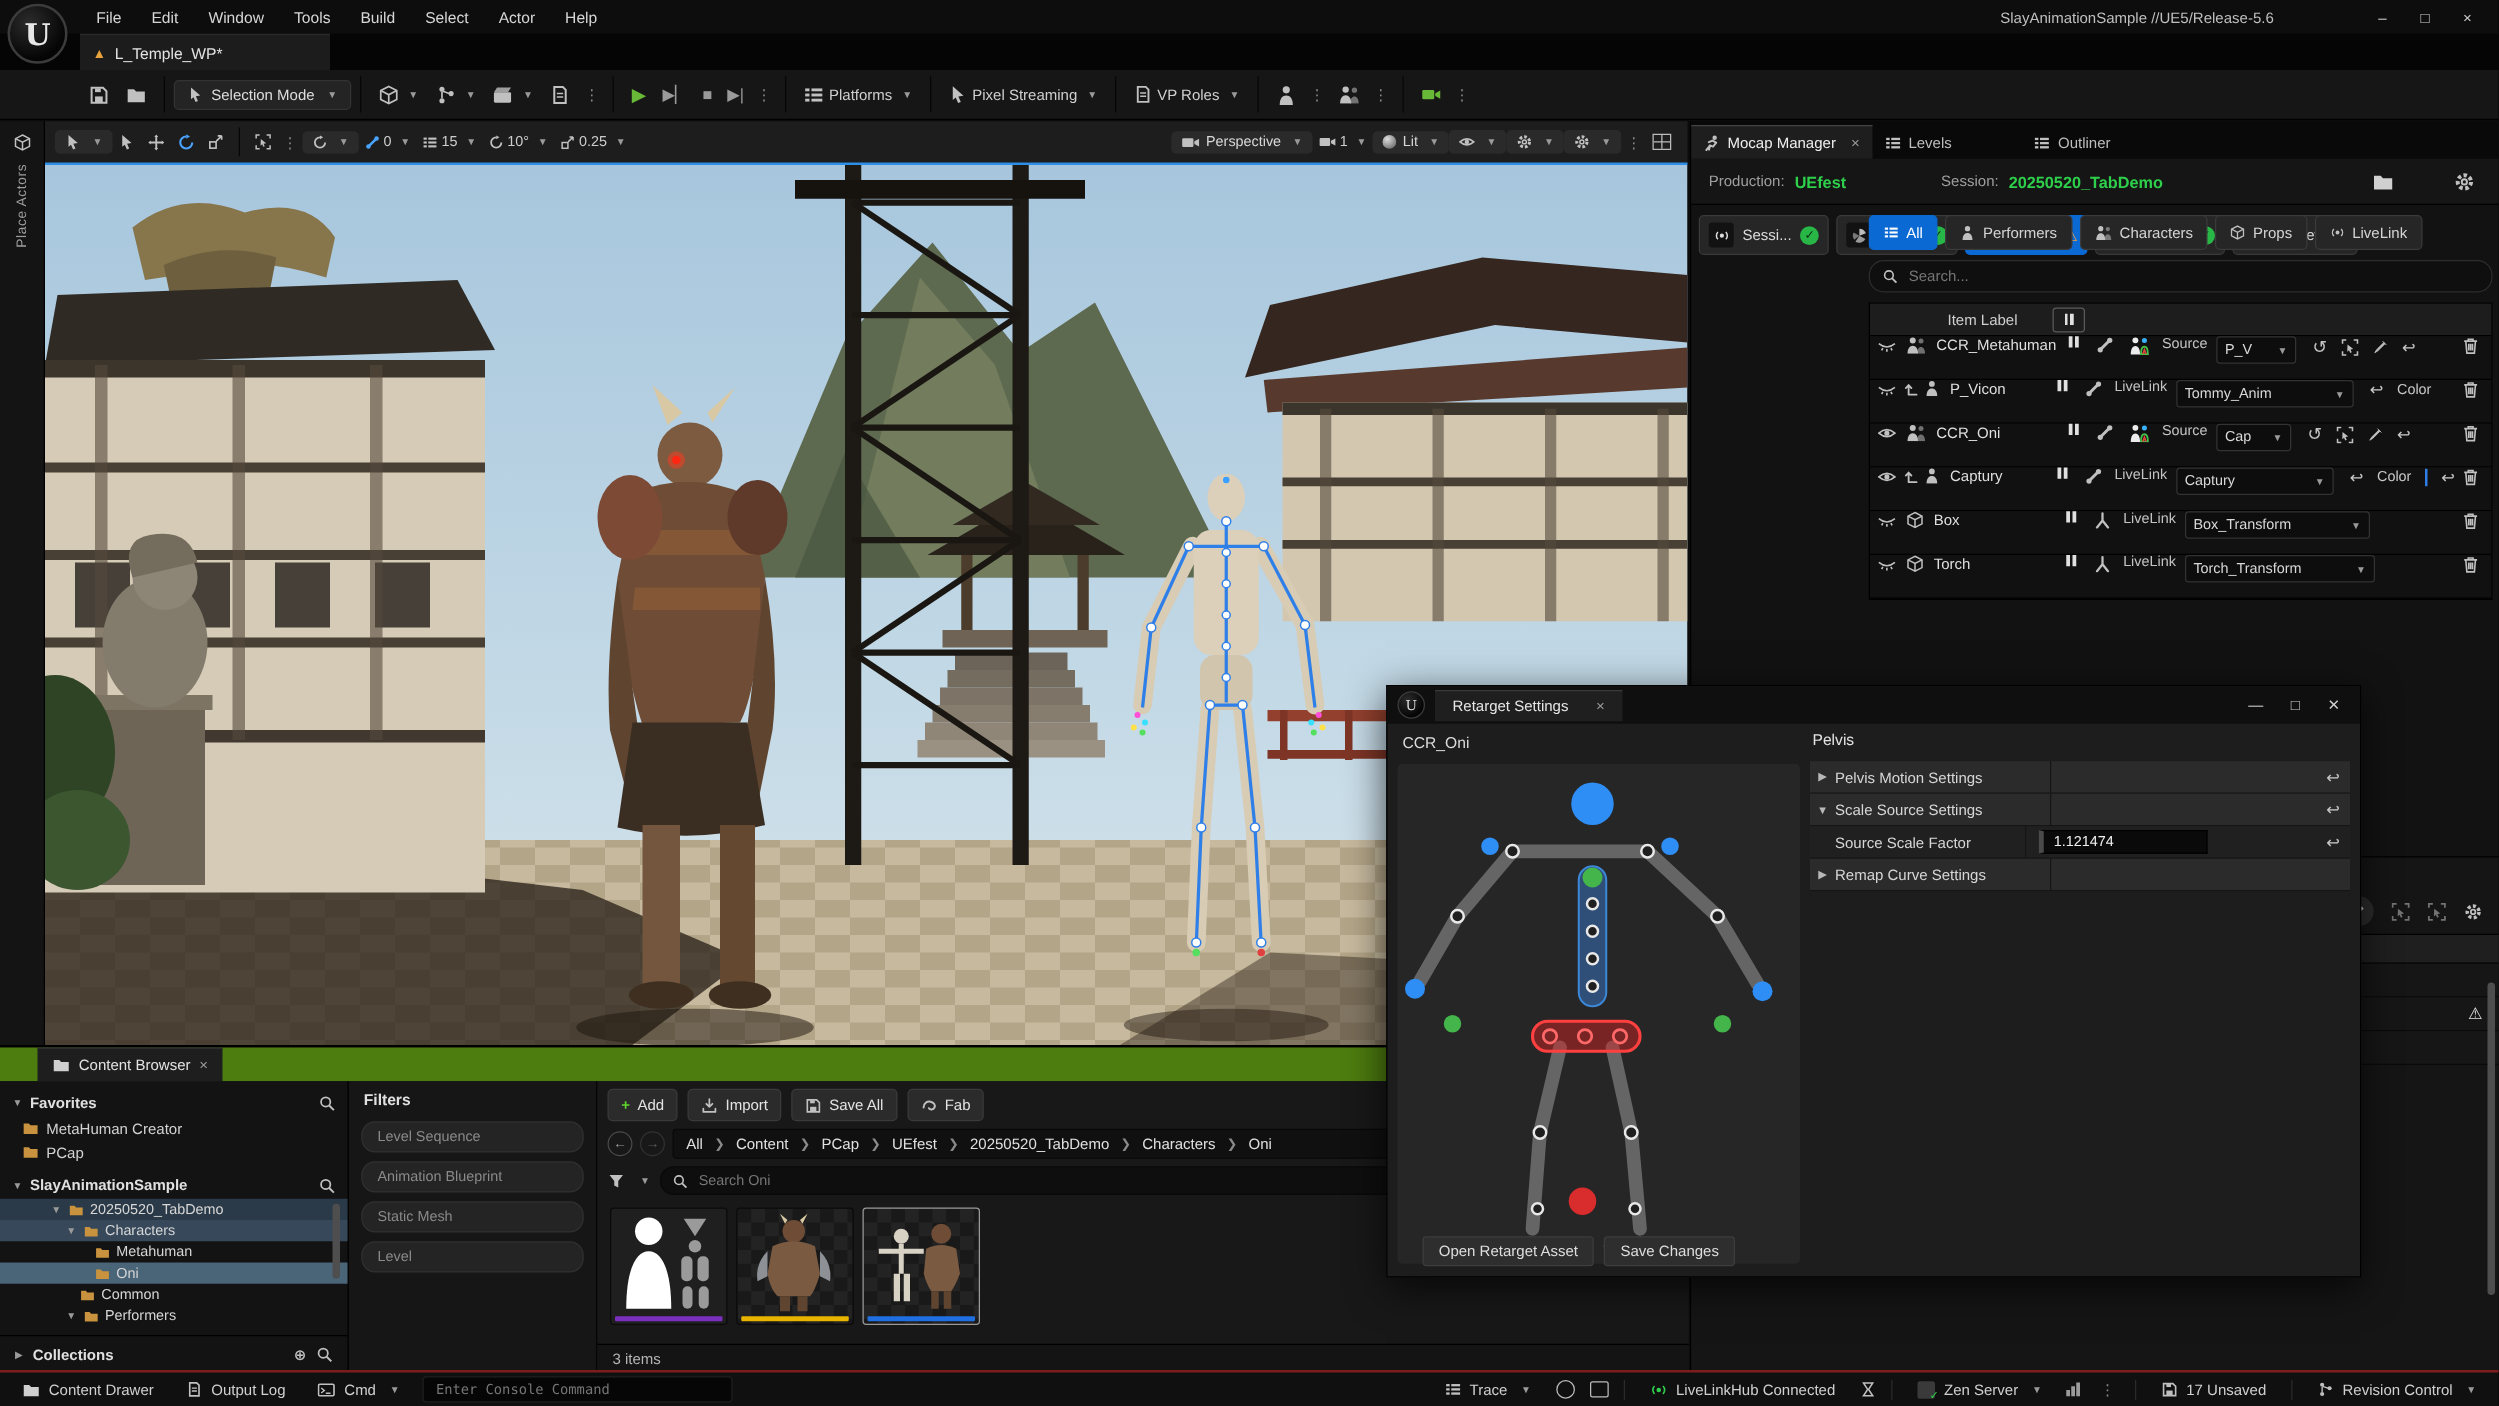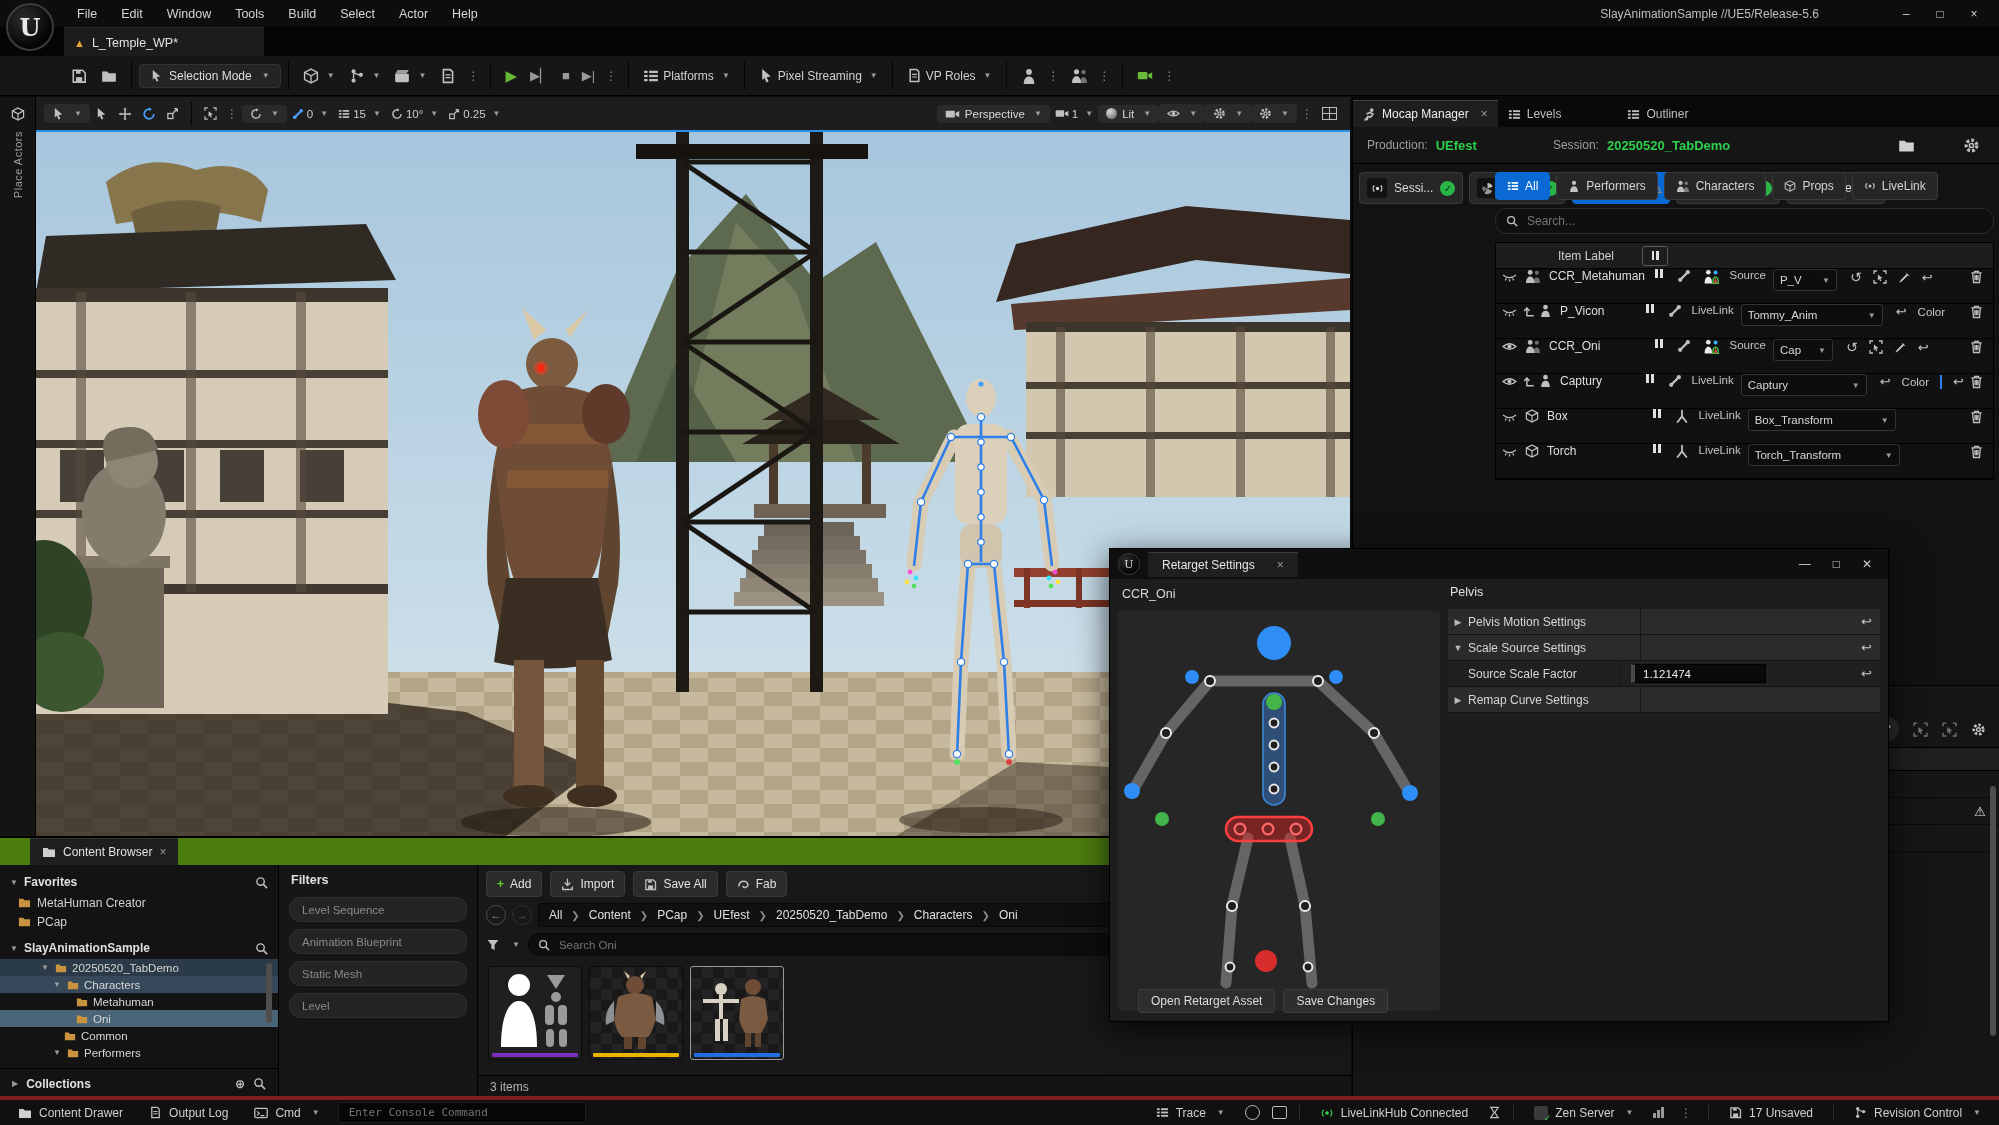--- a/index.html
+++ b/index.html
@@ -119,21 +119,21 @@
   #cb-search{display:flex;align-items:center;gap:8px;padding:2px 8px 6px 8px}
   #cb-searchbox{flex:1;background:#0e0e0e;border:1px solid #090909;border-radius:11px;height:21px;display:flex;align-items:center;gap:7px;padding:0 9px;color:#777}
   #cb-searchbox input{background:none;border:none;outline:none;color:#aaa;width:100%;font-size:11.5px}
   #cb-thumbs{display:flex;gap:7px;padding:4px 10px;flex:1}
   .thumb{width:92px;height:92px;background:#1f1f1f;border:1px solid #0a0a0a;border-radius:3px;position:relative;overflow:hidden}
   .thumb.checker{background:repeating-conic-gradient(#232323 0% 25%, #191919 0% 50%) 0 0/22px 22px}
   .thumb .ubar{position:absolute;left:3px;right:3px;bottom:2px;height:4px;border-radius:1px}
   .thumb.selected{border-color:#9a9a9a}
   #cb-count{height:22px;background:#141414;border-top:1px solid #000;display:flex;align-items:center;padding-left:12px;color:#b5b5b5}
   
-  #statusbar{position:absolute;left:0;top:1096px;width:100%;height:29px;background:#101010;border-top:4px solid #7f1d1d;
+  #statusbar{position:absolute;left:0;top:1096px;width:100%;height:29px;background:#101010;border-top:2px solid #7f1d1d;
      display:flex;align-items:center;padding:0 10px;box-sizing:border-box;gap:10px}
   .sbtn{display:flex;align-items:center;gap:7px;color:#d0d0d0;padding:4px 8px}
   #console{width:230px;height:19px;background:#060606;border:1px solid #1f1f1f;border-radius:3px;display:flex;align-items:center;padding:0 8px}
   #console input{background:none;border:none;outline:none;color:#6f6f6f;font-family:"DejaVu Sans Mono",monospace;font-size:11px;width:100%}
   #sb-right{margin-left:auto;display:flex;align-items:center;gap:12px}
   .sbsep{width:1px;height:16px;background:#2b2b2b}
   .greenico{color:#2ed04b}
   .minibars{display:flex;align-items:flex-end;gap:1.5px}
   .minibars i{display:block;width:2.5px;background:#9a9a9a}
   

